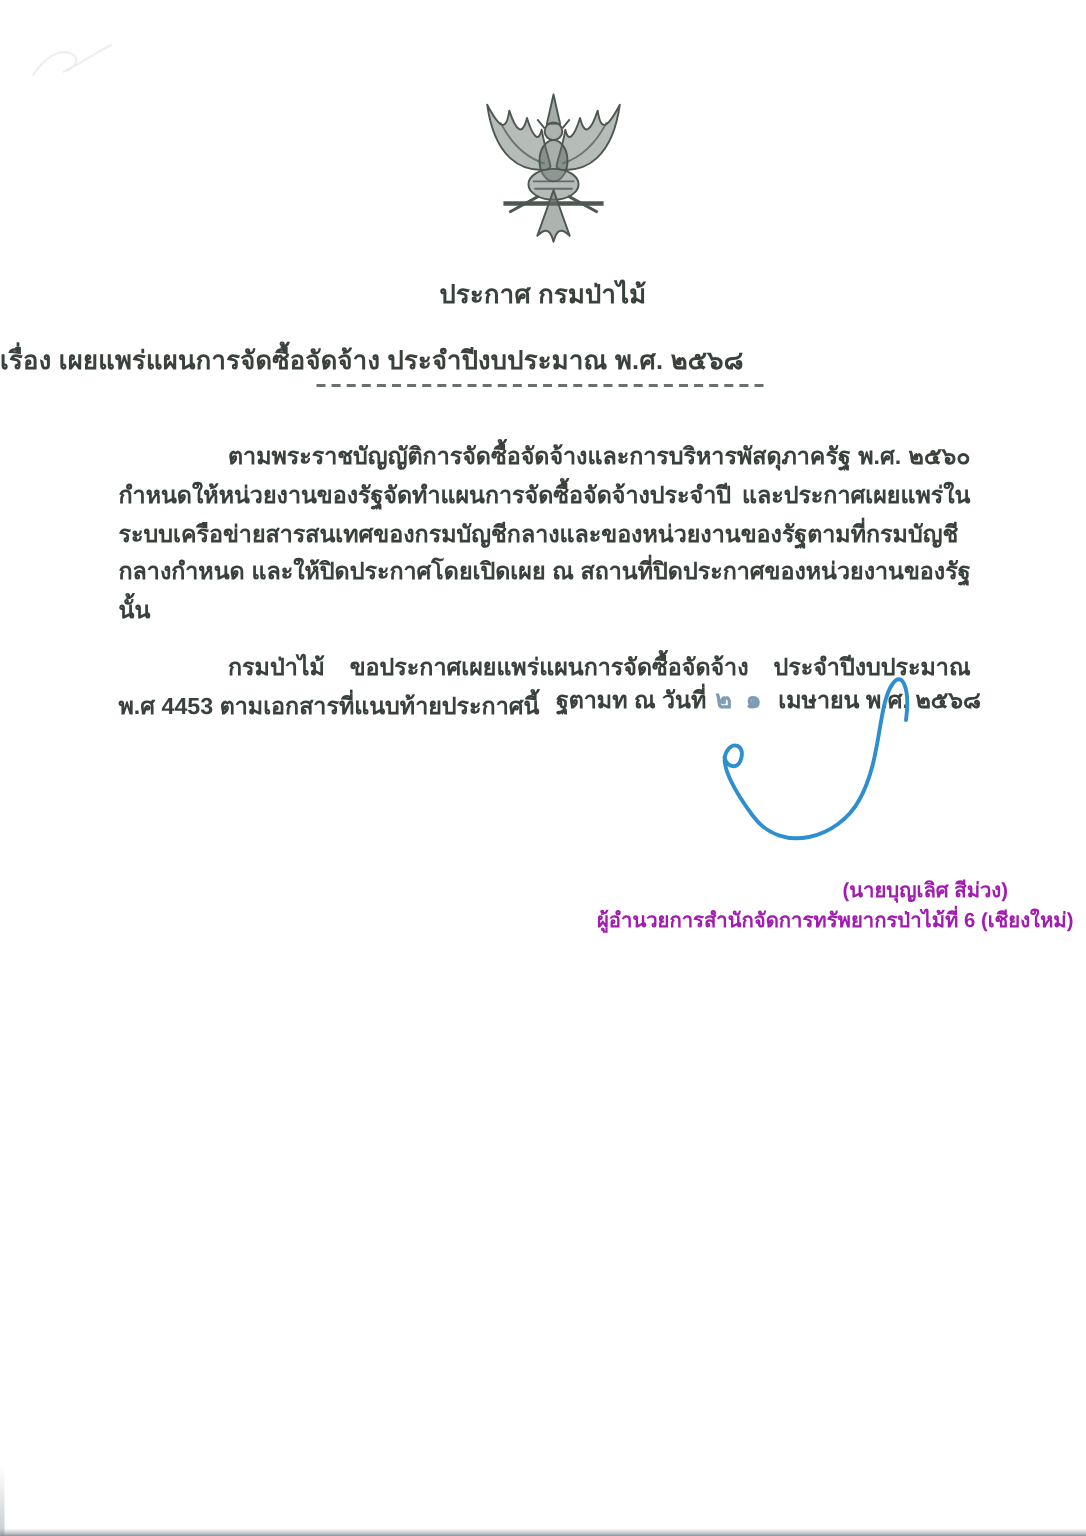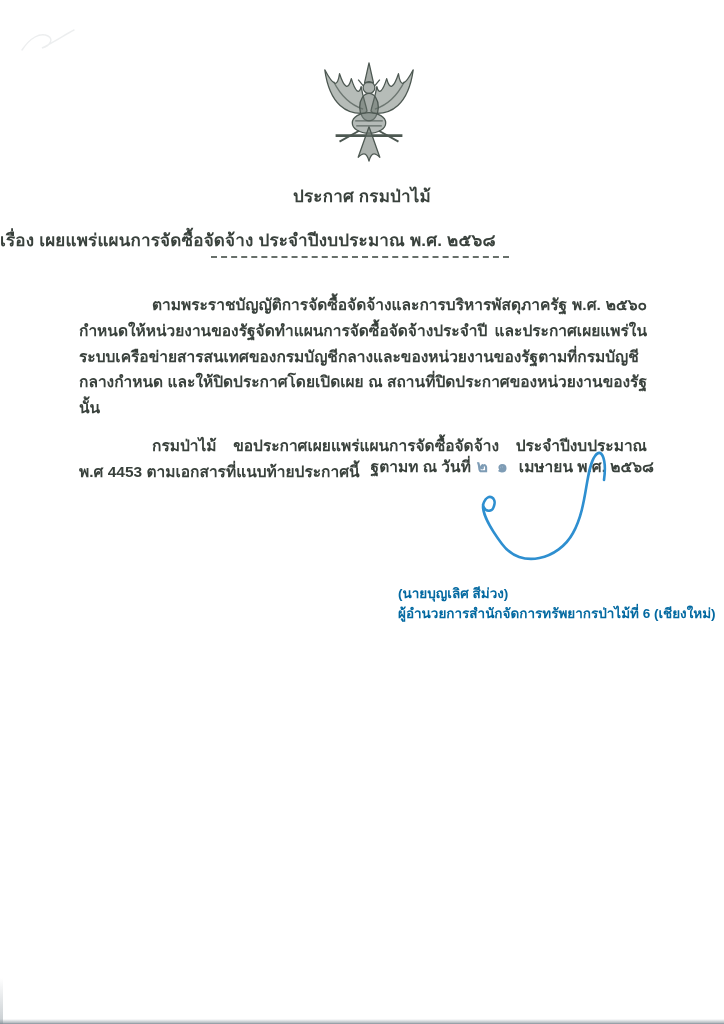--- a/index.html
+++ b/index.html
@@ -32,22 +32,22 @@
     font-size:15.5px;line-height:25.8px;text-align:justify;}
   .body-text p{margin:12px;text-indent:73px;}
   
   .date-line{position:absolute;top:452px;right:70px;white-space:nowrap;
     font-size:15.5px;}
   .hand-day{color:#7e9cb5;font-size:17px;letter-spacing:9px;margin:12px 2px 0 6px;
     font-family:"DejaVu Sans",sans-serif;}
   
   .signature{position:absolute;left:455px;top:446px;width:162px;height:132px;pointer-events:none;}
   
-  .signer{position:absolute;left:398px;top:584px;width:274px;text-align:left;
-    color:#0369a1;font-size:13.5px;line-height:20px;}
+  .signer{position:absolute;left:398px;top:584px;width:274px;text-align:right;
+    color:#a21caf;font-size:13.5px;line-height:20px;}
   .signer div{white-space:nowrap;}
   
   .scan-shadow{position:absolute;left:0;bottom:0;width:100%;height:5px;
     background:linear-gradient(to bottom,rgba(150,160,166,0) 0%,rgba(130,142,150,.55) 70%,rgba(105,118,128,.8) 100%);}
   .scan-shadow-left{position:absolute;left:0;bottom:0;width:3px;height:46px;
     background:linear-gradient(to top,rgba(130,142,150,.45),rgba(130,142,150,0));}
 </style>
 </head>
 <body>
 

